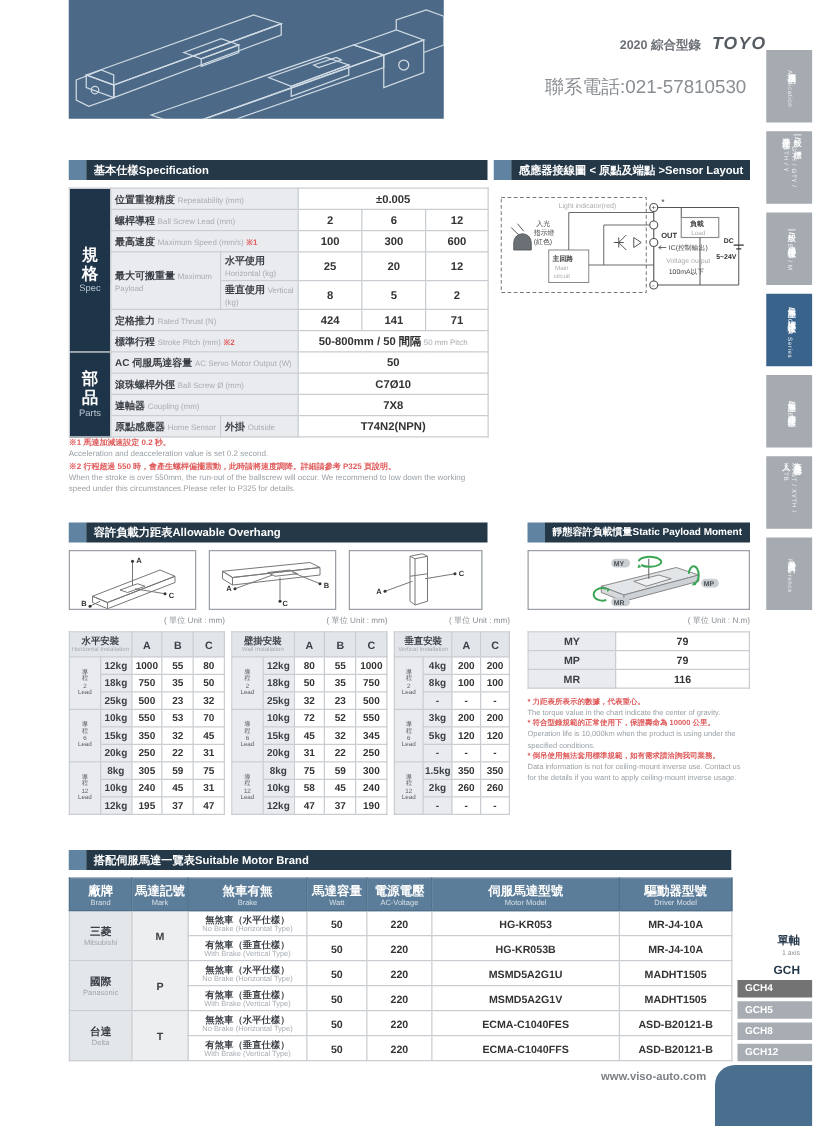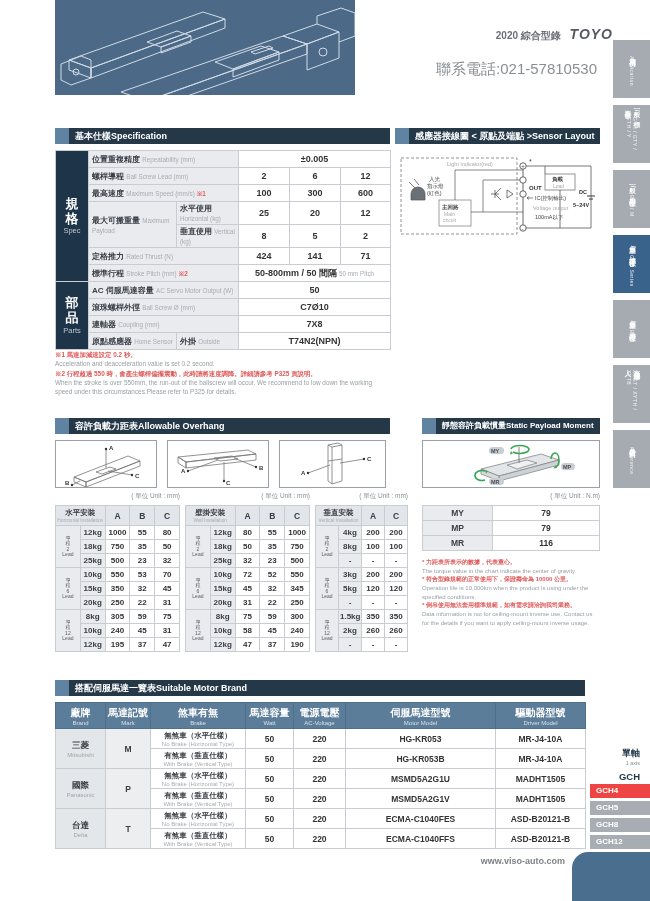--- a/index.html
+++ b/index.html
@@ -81,21 +81,21 @@
   .motor-table td.brake .ke { display:block; font-size:6px; color:#a8adb2; }
   .motor-table td.num { font-weight:bold; color:#333; }
 
   
   .axis-block { position:absolute; left:540px; top:742px; width:100px; text-align:right; line-height:1.1; }
   .axis-block .az { font-size:9px; font-weight:bold; color:#24384a; }
   .axis-block .ae { font-size:5.5px; color:#8a8f94; display:block; }
   .axis-block .as { font-size:9.5px; font-weight:bold; color:#24384a; }
   .gch-tabs { position:absolute; left:590px; top:784px; width:60px; }
   .gch-tab { height:14px; margin-bottom:3px; background:#a7adb3; color:#fff; font-size:8px; font-weight:bold; line-height:14px; padding-left:6px; cursor:pointer; }
-  .gch-tab.active { background:#ef4444; }
+  .gch-tab.active { background:#737373; }
   .website { position:absolute; left:380px; top:856px; width:185px; text-align:right; font-size:9px; font-weight:bold; color:#7d8287; }
   .corner { position:absolute; left:572px; top:852px; width:78px; height:49px; background:#4a6f8e; border-top-left-radius:16px; }
 
   svg text { font-family:"Liberation Sans", sans-serif; }
 </style>
 </head>
 <body>
 
 <div class="page">
 

